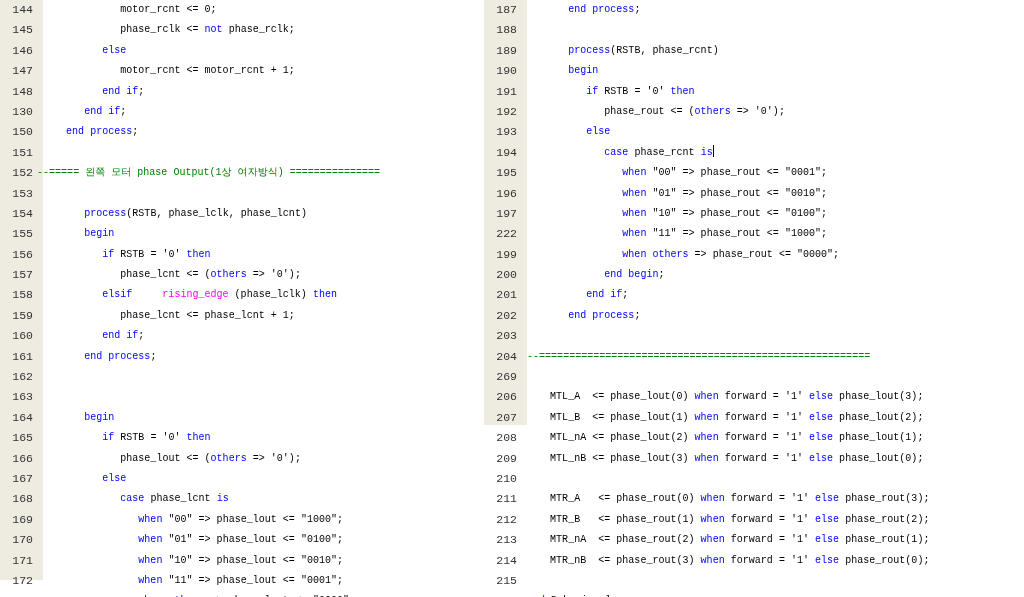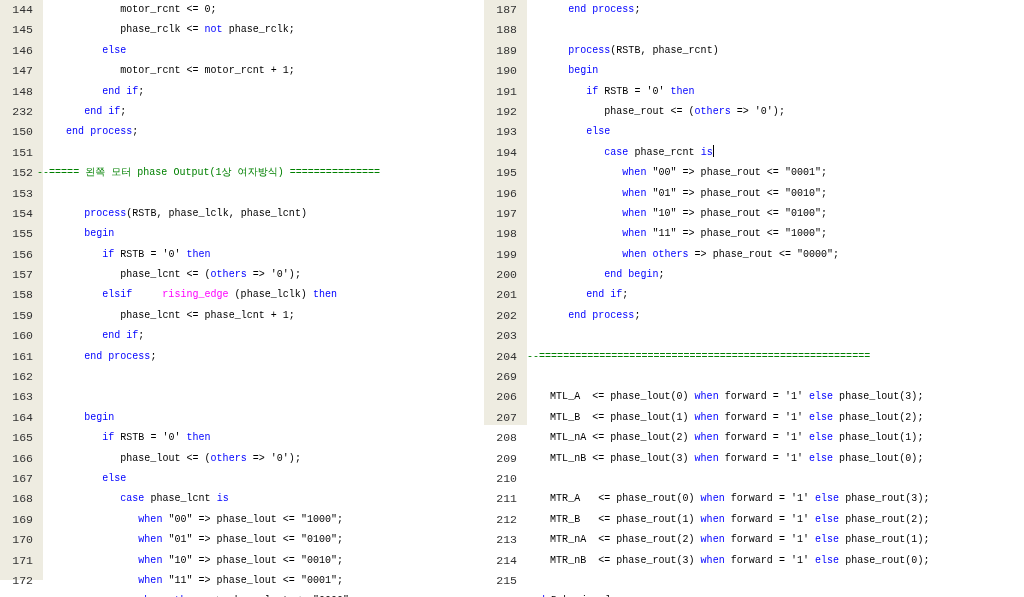--- a/index.html
+++ b/index.html
@@ -89,21 +89,21 @@
 <div class="page">
 
   <div class="col col-left">
     <div class="gutter"></div>
     <div class="lines">
         <div class="line"><span class="lno">144</span><span class="code"><span class="s">            motor_rcnt &lt;= 0;</span></span></div>
         <div class="line"><span class="lno">145</span><span class="code"><span class="s">            phase_rclk &lt;= </span><span class="k">not</span><span class="s"> phase_rclk;</span></span></div>
         <div class="line"><span class="lno">146</span><span class="code"><span class="s">         </span><span class="k">else</span></span></div>
         <div class="line"><span class="lno">147</span><span class="code"><span class="s">            motor_rcnt &lt;= motor_rcnt + 1;</span></span></div>
         <div class="line"><span class="lno">148</span><span class="code"><span class="s">         </span><span class="k">end if</span><span class="s">;</span></span></div>
-        <div class="line"><span class="lno">232</span><span class="code"><span class="s">      </span><span class="k">end if</span><span class="s">;</span></span></div>
+        <div class="line"><span class="lno">130</span><span class="code"><span class="s">      </span><span class="k">end if</span><span class="s">;</span></span></div>
         <div class="line"><span class="lno">150</span><span class="code"><span class="s">   </span><span class="k">end process</span><span class="s">;</span></span></div>
         <div class="line"><span class="lno">151</span><span class="code"></span></div>
         <div class="line"><span class="lno">152</span><span class="code" style="left: 37px; text-align: center;"><span class="c">--===== 왼쪽 모터 phase Output(1상 여자방식) ===============</span></span></div>
         <div class="line"><span class="lno">153</span><span class="code"></span></div>
         <div class="line"><span class="lno">154</span><span class="code"><span class="s">      </span><span class="k">process</span><span class="s">(RSTB, phase_lclk, phase_lcnt)</span></span></div>
         <div class="line"><span class="lno">155</span><span class="code"><span class="s">      </span><span class="k">begin</span></span></div>
         <div class="line"><span class="lno">156</span><span class="code"><span class="s">         </span><span class="k">if</span><span class="s"> RSTB = '0' </span><span class="k">then</span></span></div>
         <div class="line"><span class="lno">157</span><span class="code"><span class="s">            phase_lcnt &lt;= (</span><span class="k">others</span><span class="s"> =&gt; '0');</span></span></div>
         <div class="line"><span class="lno">158</span><span class="code"><span class="s">         </span><span class="k">elsif </span><span class="f">rising_edge</span><span class="s"> (phase_lclk) </span><span class="k">then</span></span></div>
         <div class="line"><span class="lno">159</span><span class="code"><span class="s">            phase_lcnt &lt;= phase_lcnt + 1;</span></span></div>
@@ -131,21 +131,21 @@
         <div class="line"><span class="lno">188</span><span class="code"></span></div>
         <div class="line"><span class="lno">189</span><span class="code"><span class="s">      </span><span class="k">process</span><span class="s">(RSTB, phase_rcnt)</span></span></div>
         <div class="line"><span class="lno">190</span><span class="code"><span class="s">      </span><span class="k">begin</span></span></div>
         <div class="line"><span class="lno">191</span><span class="code"><span class="s">         </span><span class="k">if</span><span class="s"> RSTB = '0' </span><span class="k">then</span></span></div>
         <div class="line"><span class="lno">192</span><span class="code"><span class="s">            phase_rout &lt;= (</span><span class="k">others</span><span class="s"> =&gt; '0');</span></span></div>
         <div class="line"><span class="lno">193</span><span class="code"><span class="s">         </span><span class="k">else</span></span></div>
         <div class="line"><span class="lno">194</span><span class="code"><span class="s">            </span><span class="k">case</span><span class="s"> phase_rcnt </span><span class="k">is</span><span class="caret"></span></span></div>
         <div class="line"><span class="lno">195</span><span class="code"><span class="s">               </span><span class="k">when</span><span class="s"> "00" =&gt; phase_rout &lt;= "0001";</span></span></div>
         <div class="line"><span class="lno">196</span><span class="code"><span class="s">               </span><span class="k">when</span><span class="s"> "01" =&gt; phase_rout &lt;= "0010";</span></span></div>
         <div class="line"><span class="lno">197</span><span class="code"><span class="s">               </span><span class="k">when</span><span class="s"> "10" =&gt; phase_rout &lt;= "0100";</span></span></div>
-        <div class="line"><span class="lno">198</span><span class="code"><span class="s">               </span><span class="k">when</span><span class="s"> "11" =&gt; phase_rout &lt;= "1000";</span></span></div>
+        <div class="line"><span class="lno">222</span><span class="code"><span class="s">               </span><span class="k">when</span><span class="s"> "11" =&gt; phase_rout &lt;= "1000";</span></span></div>
         <div class="line"><span class="lno">199</span><span class="code"><span class="s">               </span><span class="k">when others</span><span class="s"> =&gt; phase_rout &lt;= "0000";</span></span></div>
         <div class="line"><span class="lno">200</span><span class="code"><span class="s">            </span><span class="k">end begin</span><span class="s">;</span></span></div>
         <div class="line"><span class="lno">201</span><span class="code"><span class="s">         </span><span class="k">end if</span><span class="s">;</span></span></div>
         <div class="line"><span class="lno">202</span><span class="code"><span class="s">      </span><span class="k">end process</span><span class="s">;</span></span></div>
         <div class="line"><span class="lno">203</span><span class="code"></span></div>
         <div class="line"><span class="lno">204</span><span class="code" style="left: 43px;"><span class="c">--=======================================================</span></span></div>
         <div class="line"><span class="lno">269</span><span class="code"></span></div>
         <div class="line"><span class="lno">206</span><span class="code"><span class="s">   MTL_A  &lt;= phase_lout(0) </span><span class="k">when</span><span class="s"> forward = '1' </span><span class="k">else</span><span class="s"> phase_lout(3);</span></span></div>
         <div class="line"><span class="lno">207</span><span class="code"><span class="s">   MTL_B  &lt;= phase_lout(1) </span><span class="k">when</span><span class="s"> forward = '1' </span><span class="k">else</span><span class="s"> phase_lout(2);</span></span></div>
         <div class="line"><span class="lno">208</span><span class="code"><span class="s">   MTL_nA &lt;= phase_lout(2) </span><span class="k">when</span><span class="s"> forward = '1' </span><span class="k">else</span><span class="s"> phase_lout(1);</span></span></div>

